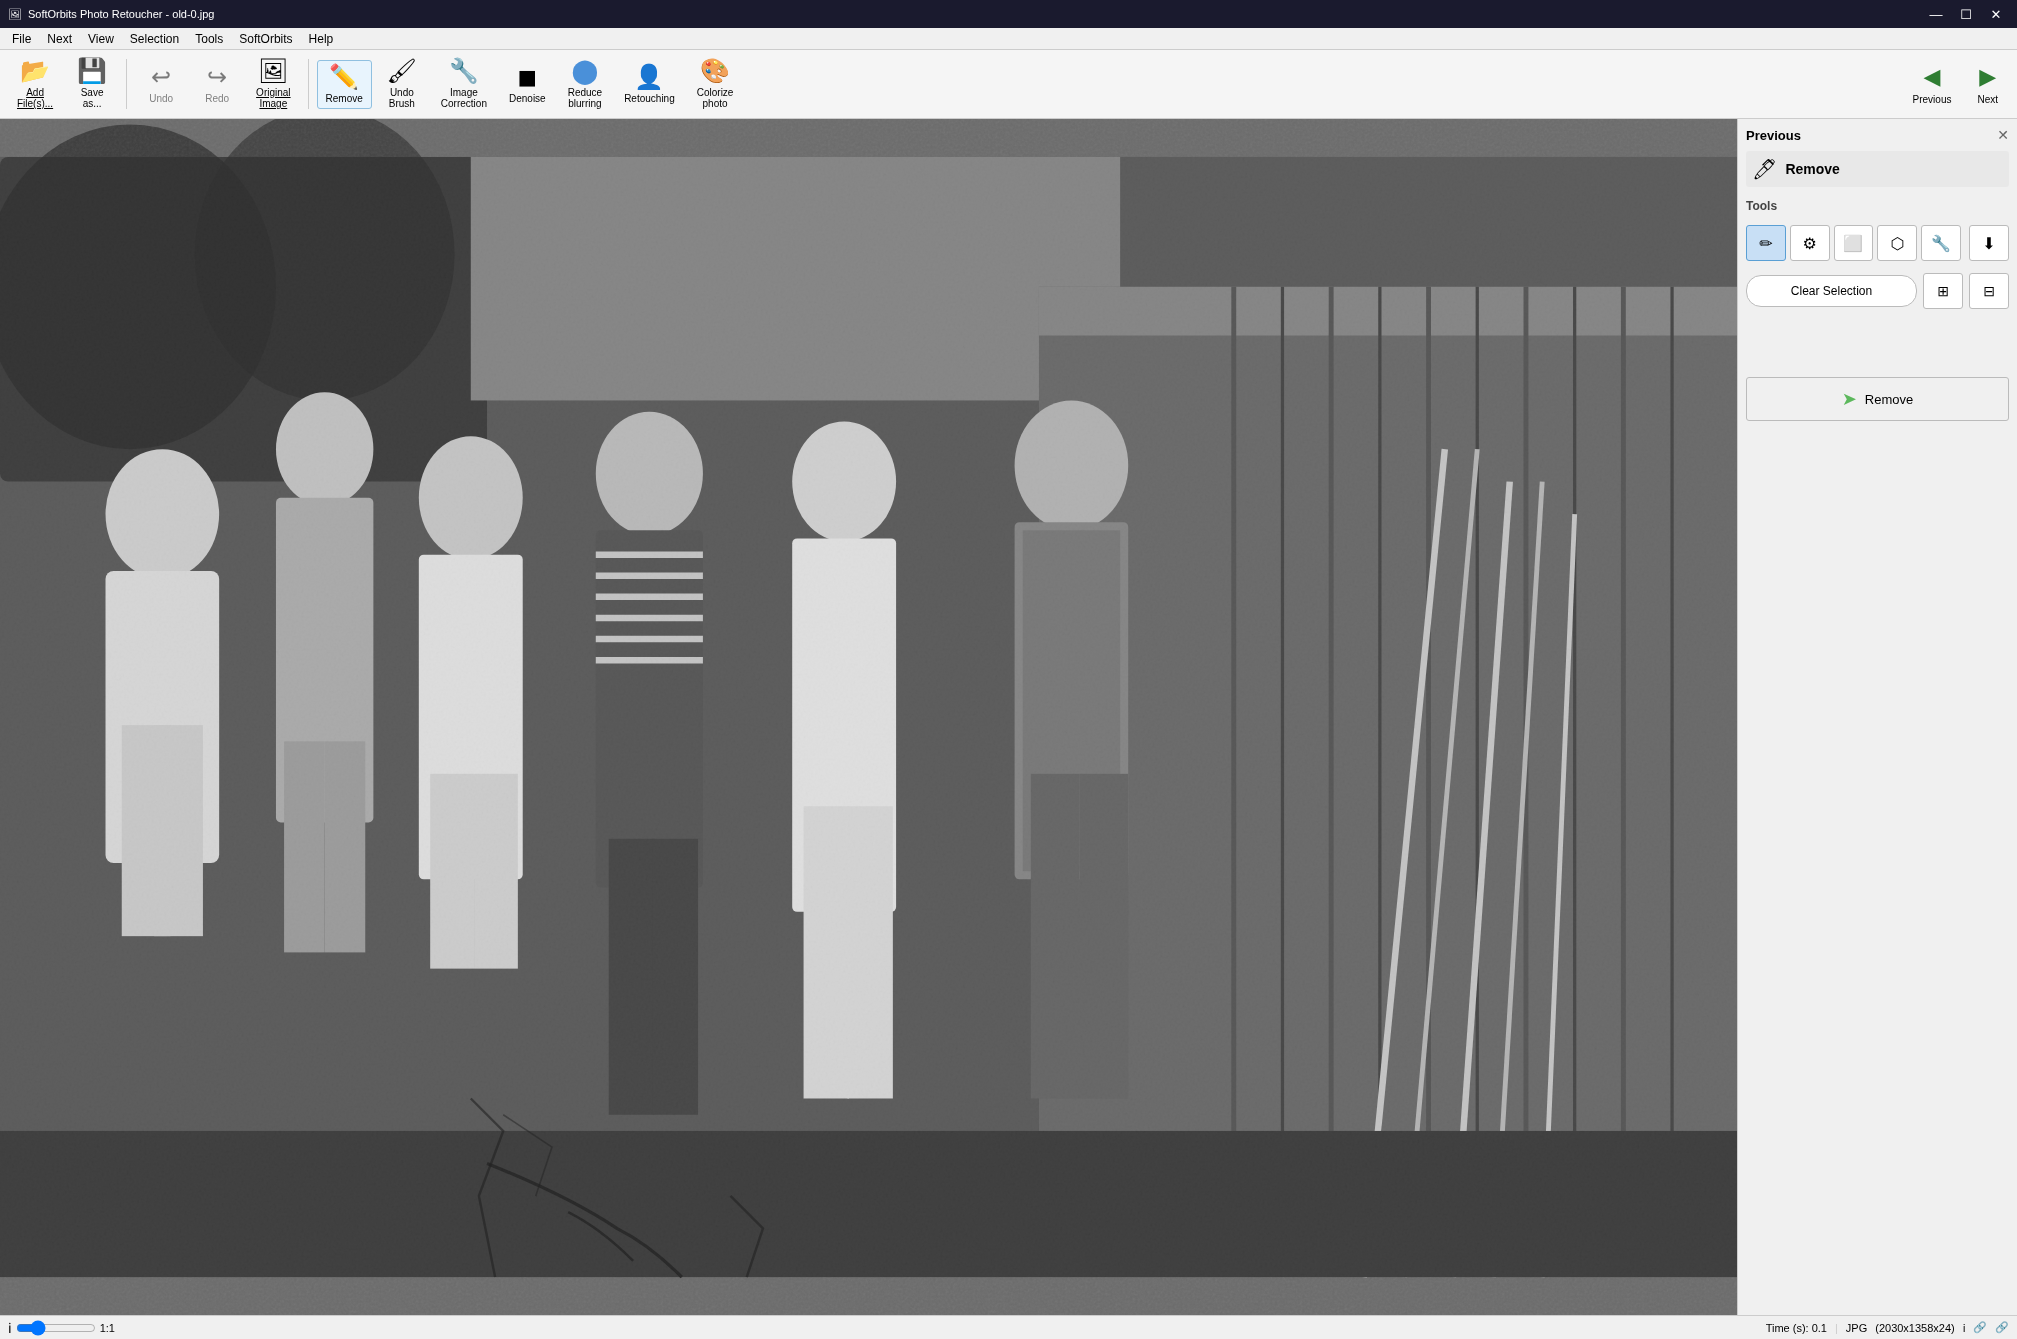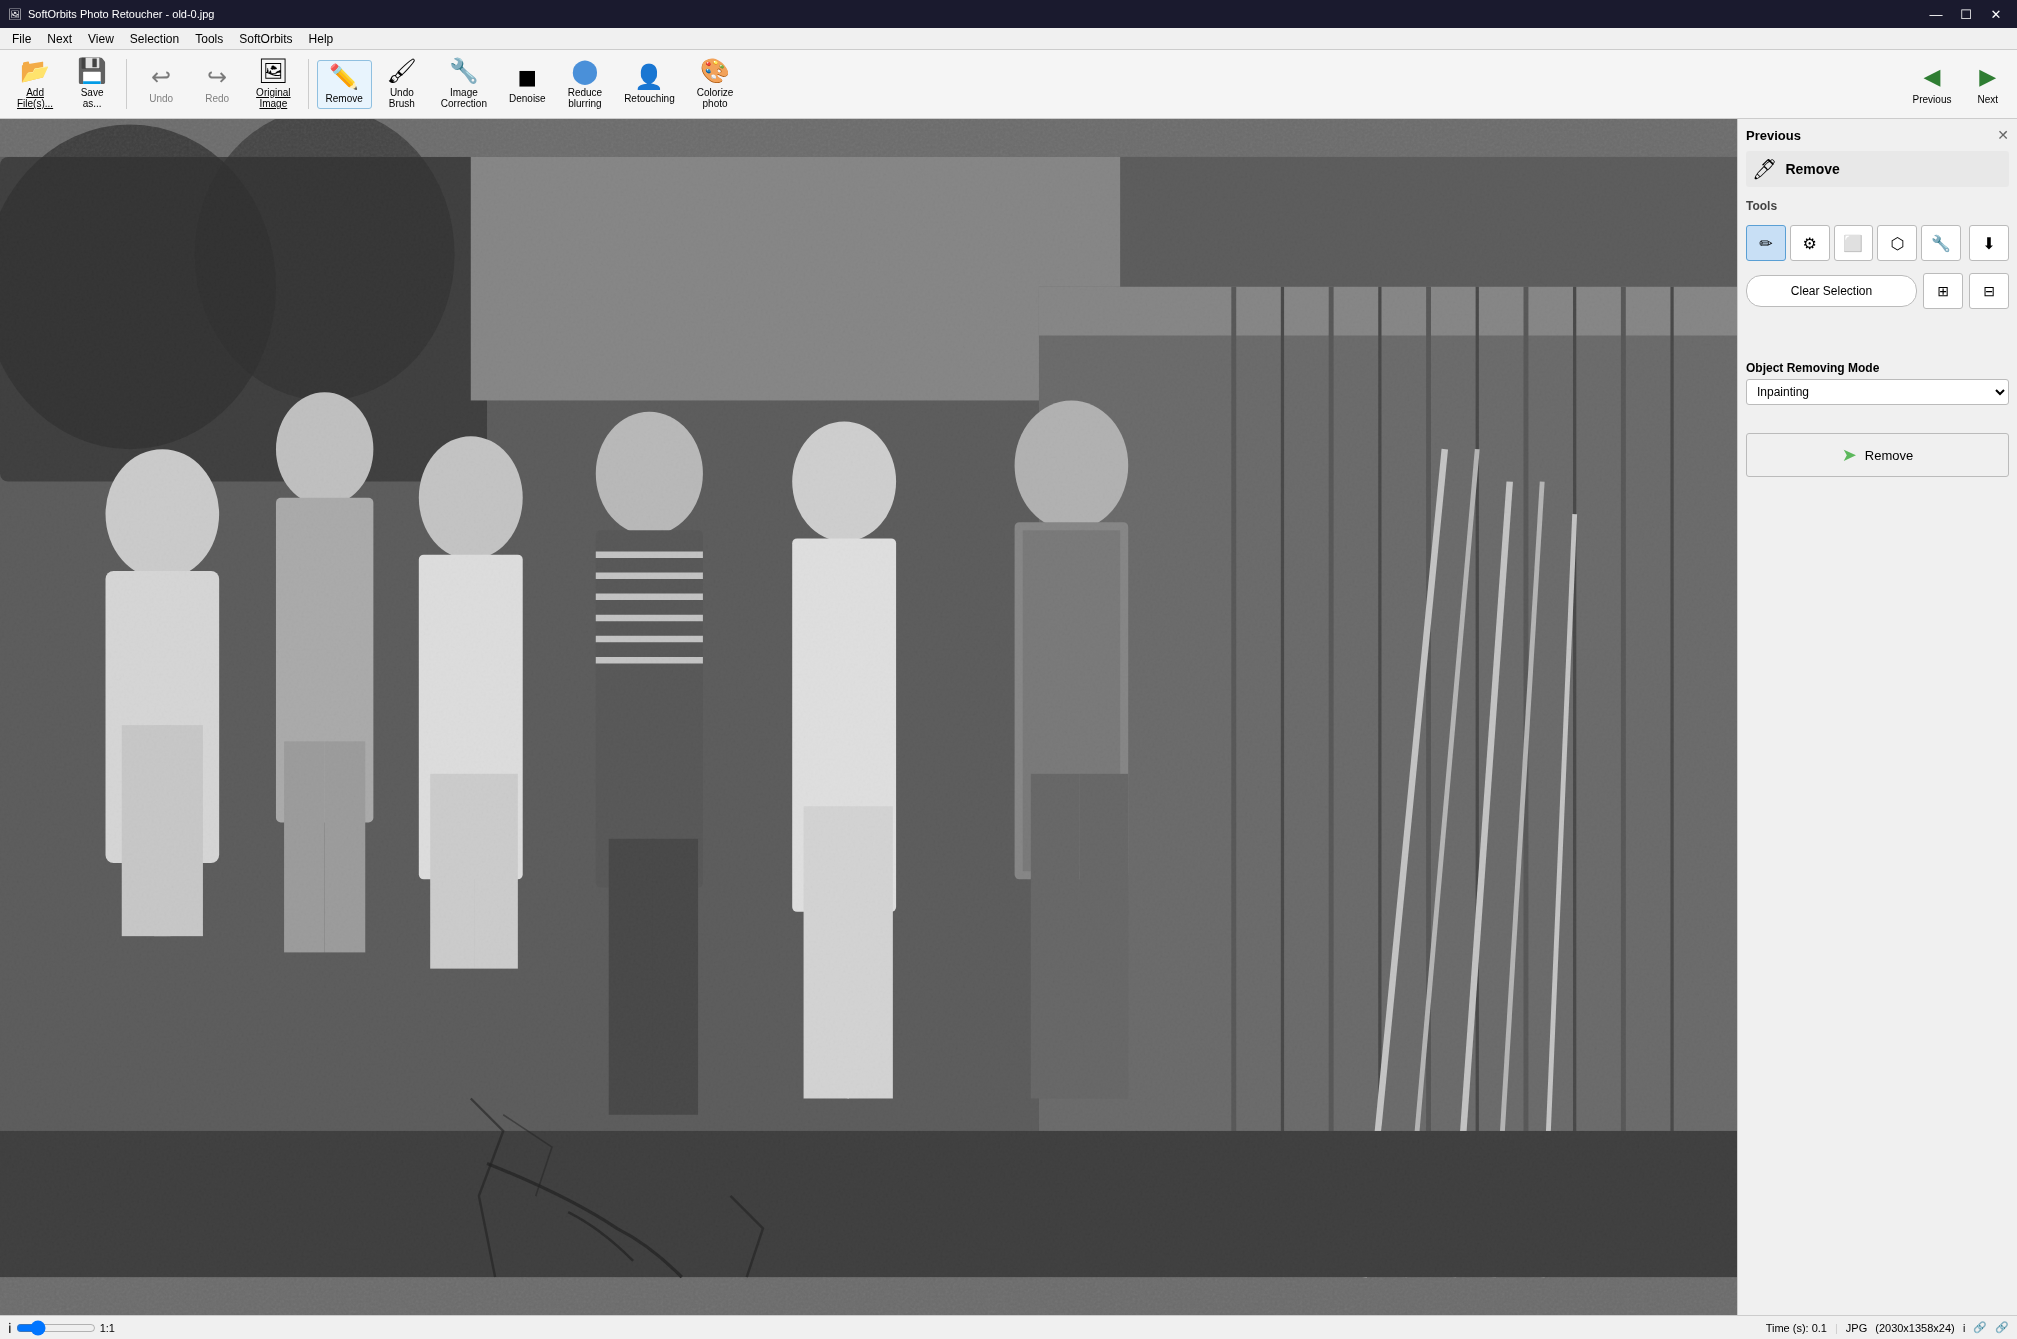--- a/index.html
+++ b/index.html
@@ -484,28 +484,20 @@
     </div>
 
     <div id="selection-controls">
       <button id="clear-selection-btn">Clear Selection</button>
       <button class="resize-btn" title="Expand Selection">⊞</button>
       <button class="resize-btn" title="Shrink Selection">⊟</button>
     </div>
 
     <div style="height: 40px;"></div>
 
-    <div id="removing-mode">
-      <span id="removing-mode-label">Object Removing Mode</span>
-      <select id="removing-mode-select">
-        <option>Inpainting</option>
-        <option>Content-Aware Fill</option>
-        <option>Solid Color</option>
-      </select>
-    </div>
 
     <div style="height: 16px;"></div>
     <button id="remove-action-btn">
       <span class="remove-arrow">➤</span>
       <span>Remove</span>
     </button>
   </div>
 </div>
 
 <div id="status-bar">

